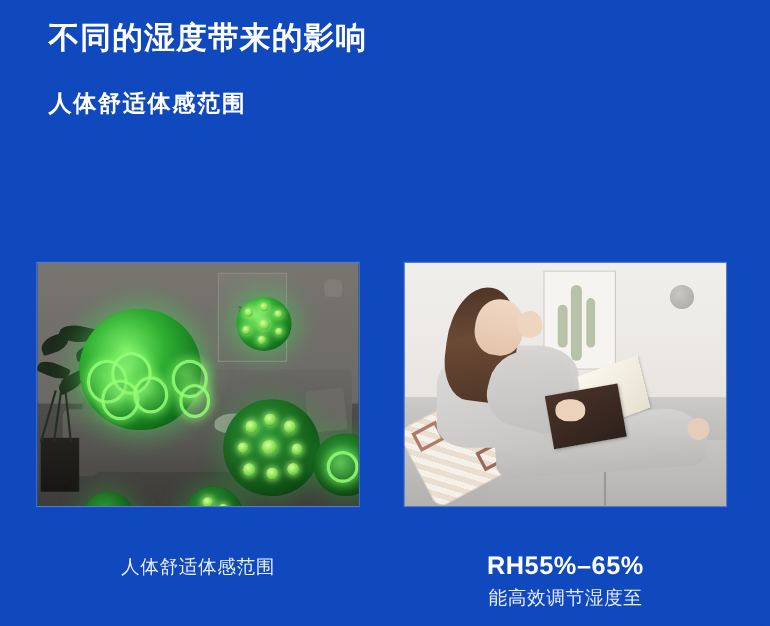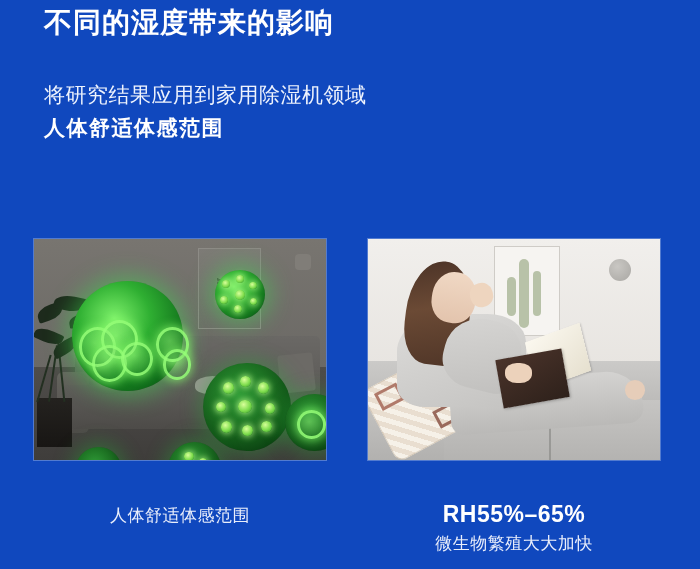--- a/index.html
+++ b/index.html
@@ -18,21 +18,21 @@
     width: 700px;
     height: 569px;
     background: #1048be;
     overflow: hidden;
   }
 
   
   #headline {
     position: absolute;
     left: 44px;
-    top: 6px;
+    top: 18px;
     font-size: 28px;
     font-weight: bold;
     color: #ffffff;
     letter-spacing: 1px;
     line-height: 34px;
     white-space: nowrap;
   }
 
   
   #body-copy {
@@ -376,21 +376,20 @@
   }
 </style>
 </head>
 <body>
 
 <div id="slide">
 
   <div id="headline">不同的湿度带来的影响</div>
 
   <div id="body-copy">
-    <div class="line">将研究结果应用到家用除湿机领域</div>
     <div class="line line-bold">人体舒适体感范围</div>
   </div>
 
   <div id="photo-left" class="photo">
     <div class="scene room-dark">
       <div class="wall"></div>
       <div class="floor"></div>
       <div class="frame-art"></div>
       <div class="wall-knob"></div>
 
@@ -482,16 +481,16 @@
       </div>
     </div>
   </div>
 
   <div id="caption-left" class="caption">
     <div class="cap-sub">人体舒适体感范围</div>
   </div>
 
   <div id="caption-right" class="caption">
     <div class="cap-title">RH55%–65%</div>
-    <div class="cap-sub">微生物繁殖大大加快</div>
+    <div class="cap-sub">能高效调节湿度至</div>
   </div>
 
 </div>
 
 </body></html>

